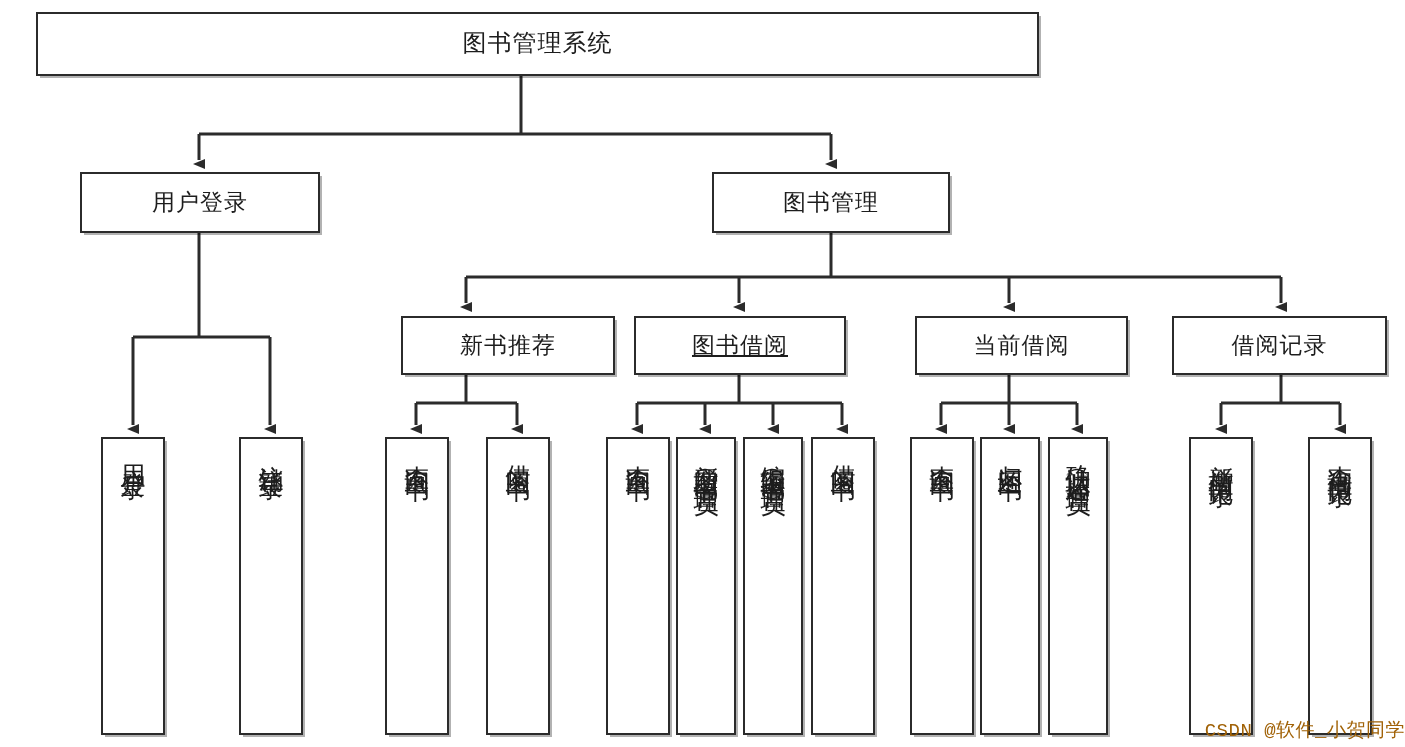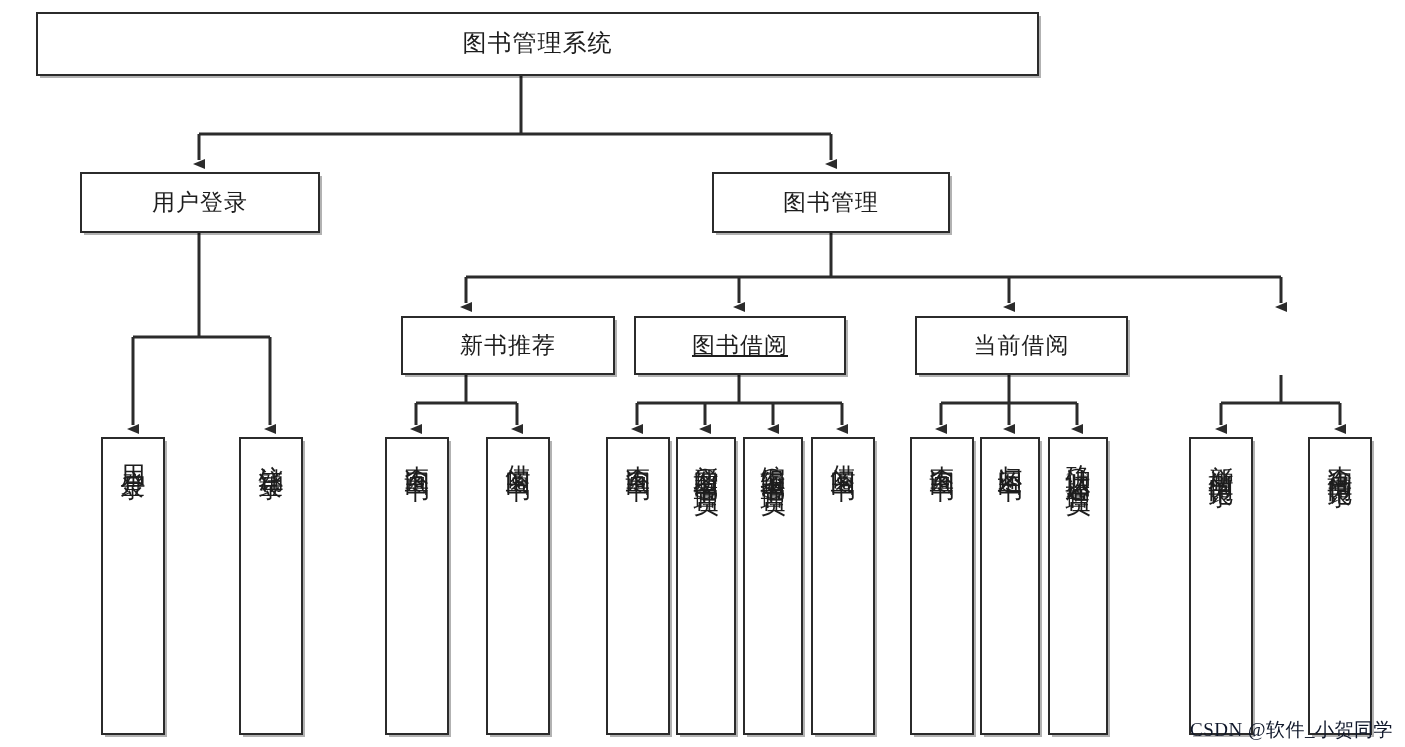--- a/index.html
+++ b/index.html
@@ -63,28 +63,28 @@
     text-orientation: upright;
     font-size: 25px;
     letter-spacing: 4px;
     line-height: 1;
     height: auto;
     max-height: 100%;
   }
   
   #watermark {
     position: absolute;
-    right: 12px;
+    right: 0;
     bottom: 4px;
     font-size: 19px;
-    color: #0f172a;
+    color: #a16207;
     letter-spacing: 0.5px;
     z-index: 3;
     white-space: nowrap;
-    font-family: Liberation Serif, serif;
+    font-family: Liberation Mono, monospace;
   }
 </style>
 </head>
 <body>
 
 <div id="canvas">
 
   <svg id="edges" viewBox="0 0 1405 747" width="1405" height="747" aria-hidden="true">
     <defs>
       <marker id="arrow" markerWidth="10" markerHeight="12" refX="1" refY="6" orient="auto" markerUnits="userSpaceOnUse">
@@ -150,20 +150,23 @@
 
   <div class="node horiz" style="left:362px; top:316px; width:214px; height:59px;margin-left:39px;">
     <span class="label">新书推荐</span>
   </div>
   <div class="node horiz" style="left:634px; top:316px; width:212px; height:59px;text-decoration:underline;">
     <span class="label">图书借阅</span>
   </div>
   <div class="node horiz" style="left:887px; top:316px; width:213px; height:59px;margin-left:28px;">
     <span class="label">当前借阅</span>
   </div>
+  <div class="node horiz" style="left:1172px; top:316px; width:215px; height:59px;">
+    <span class="label">借阅记录</span>
+  </div>
 
   <div class="node vert" style="left:101px; top:437px; width:64px; height:298px;">
     <span class="label">用户登录</span>
   </div>
   <div class="node vert" style="left:239px; top:437px; width:64px; height:298px;">
     <span class="label">注销登录</span>
   </div>
 
   <div class="node vert" style="left:385px; top:437px; width:64px; height:298px;">
     <span class="label">查询图书</span>

